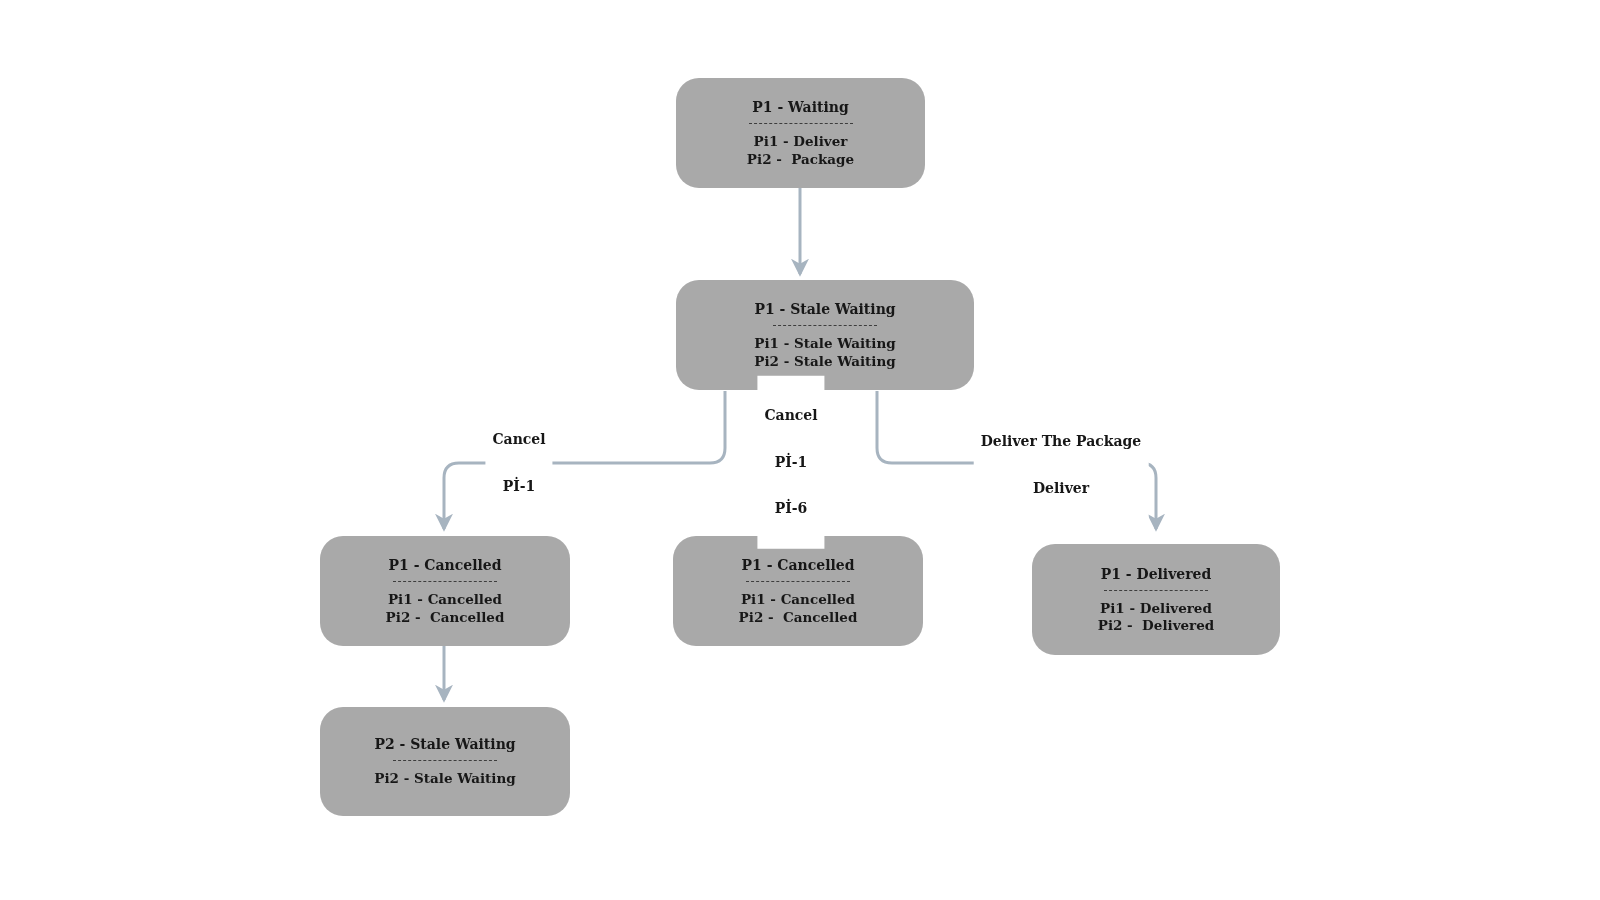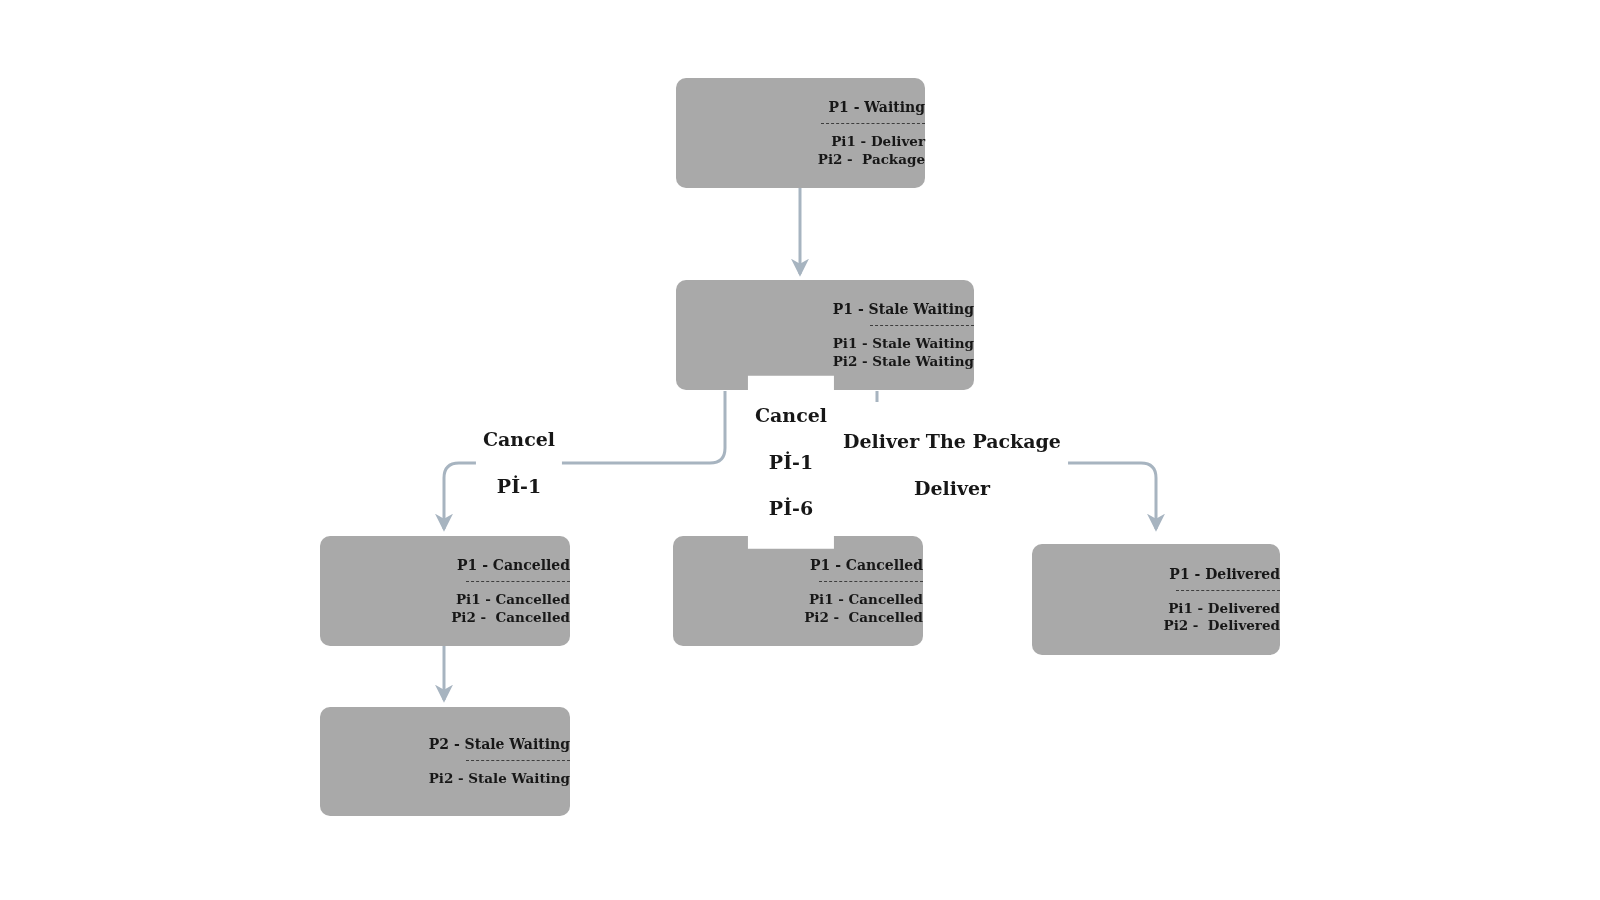--- a/index.html
+++ b/index.html
@@ -15,34 +15,34 @@
     background:var(--bg);
     overflow:hidden;
     font-family:"DejaVu Serif", serif;
   }
   .edges{position:absolute;left:0;top:0;z-index:0;}
   .edge{fill:none;stroke:var(--edge);stroke-width:3;}
   .arrowhead{fill:var(--edge);}
   .node{
     position:absolute;z-index:1;
     background:var(--node-fill);
-    border-radius:10px;
-    display:flex;flex-direction:column;align-items:flex-end;justify-content:center;
+    border-radius:23px;
+    display:flex;flex-direction:column;align-items:center;justify-content:center;
     color:var(--text);
     font-weight:bold;text-align:center;
   }
   .node-title{font-size:14px;line-height:18px;white-space:pre-wrap;}
   .node-divider{width:104px;border:none;border-top:1.4px dashed #3d3d3d;margin:7px 0 9px;}
   .node-line{font-size:13.5px;line-height:17.5px;white-space:pre-wrap;}
   .edge-label{
     position:absolute;z-index:2;
     transform:translate(-50%,-50%);
     background:var(--bg);
     padding:1px 7px;
-    font-weight:bold;font-size:19px;line-height:15.5px;
+    font-weight:bold;font-size:14px;line-height:15.5px;
     text-align:center;color:var(--text);white-space:pre;
   }
 </style>
 </head>
 <body>
 
 <div class="canvas">
 
   <svg class="edges" width="1600" height="900" viewBox="0 0 1600 900">
     <defs>
@@ -102,18 +102,18 @@
     <div>Cancel</div>
     <div>Pİ-1</div>
   </div>
 
   <div class="edge-label" style="left:791px;top:462px;">
     <div>Cancel</div>
     <div>Pİ-1</div>
     <div>Pİ-6</div>
   </div>
 
-  <div class="edge-label" style="left:952px;top:465px;">
+  <div class="edge-label" style="left:1061px;top:465px;">
     <div>Deliver The Package</div>
     <div>Deliver</div>
   </div>
 
 </div>
 
 </body></html>

